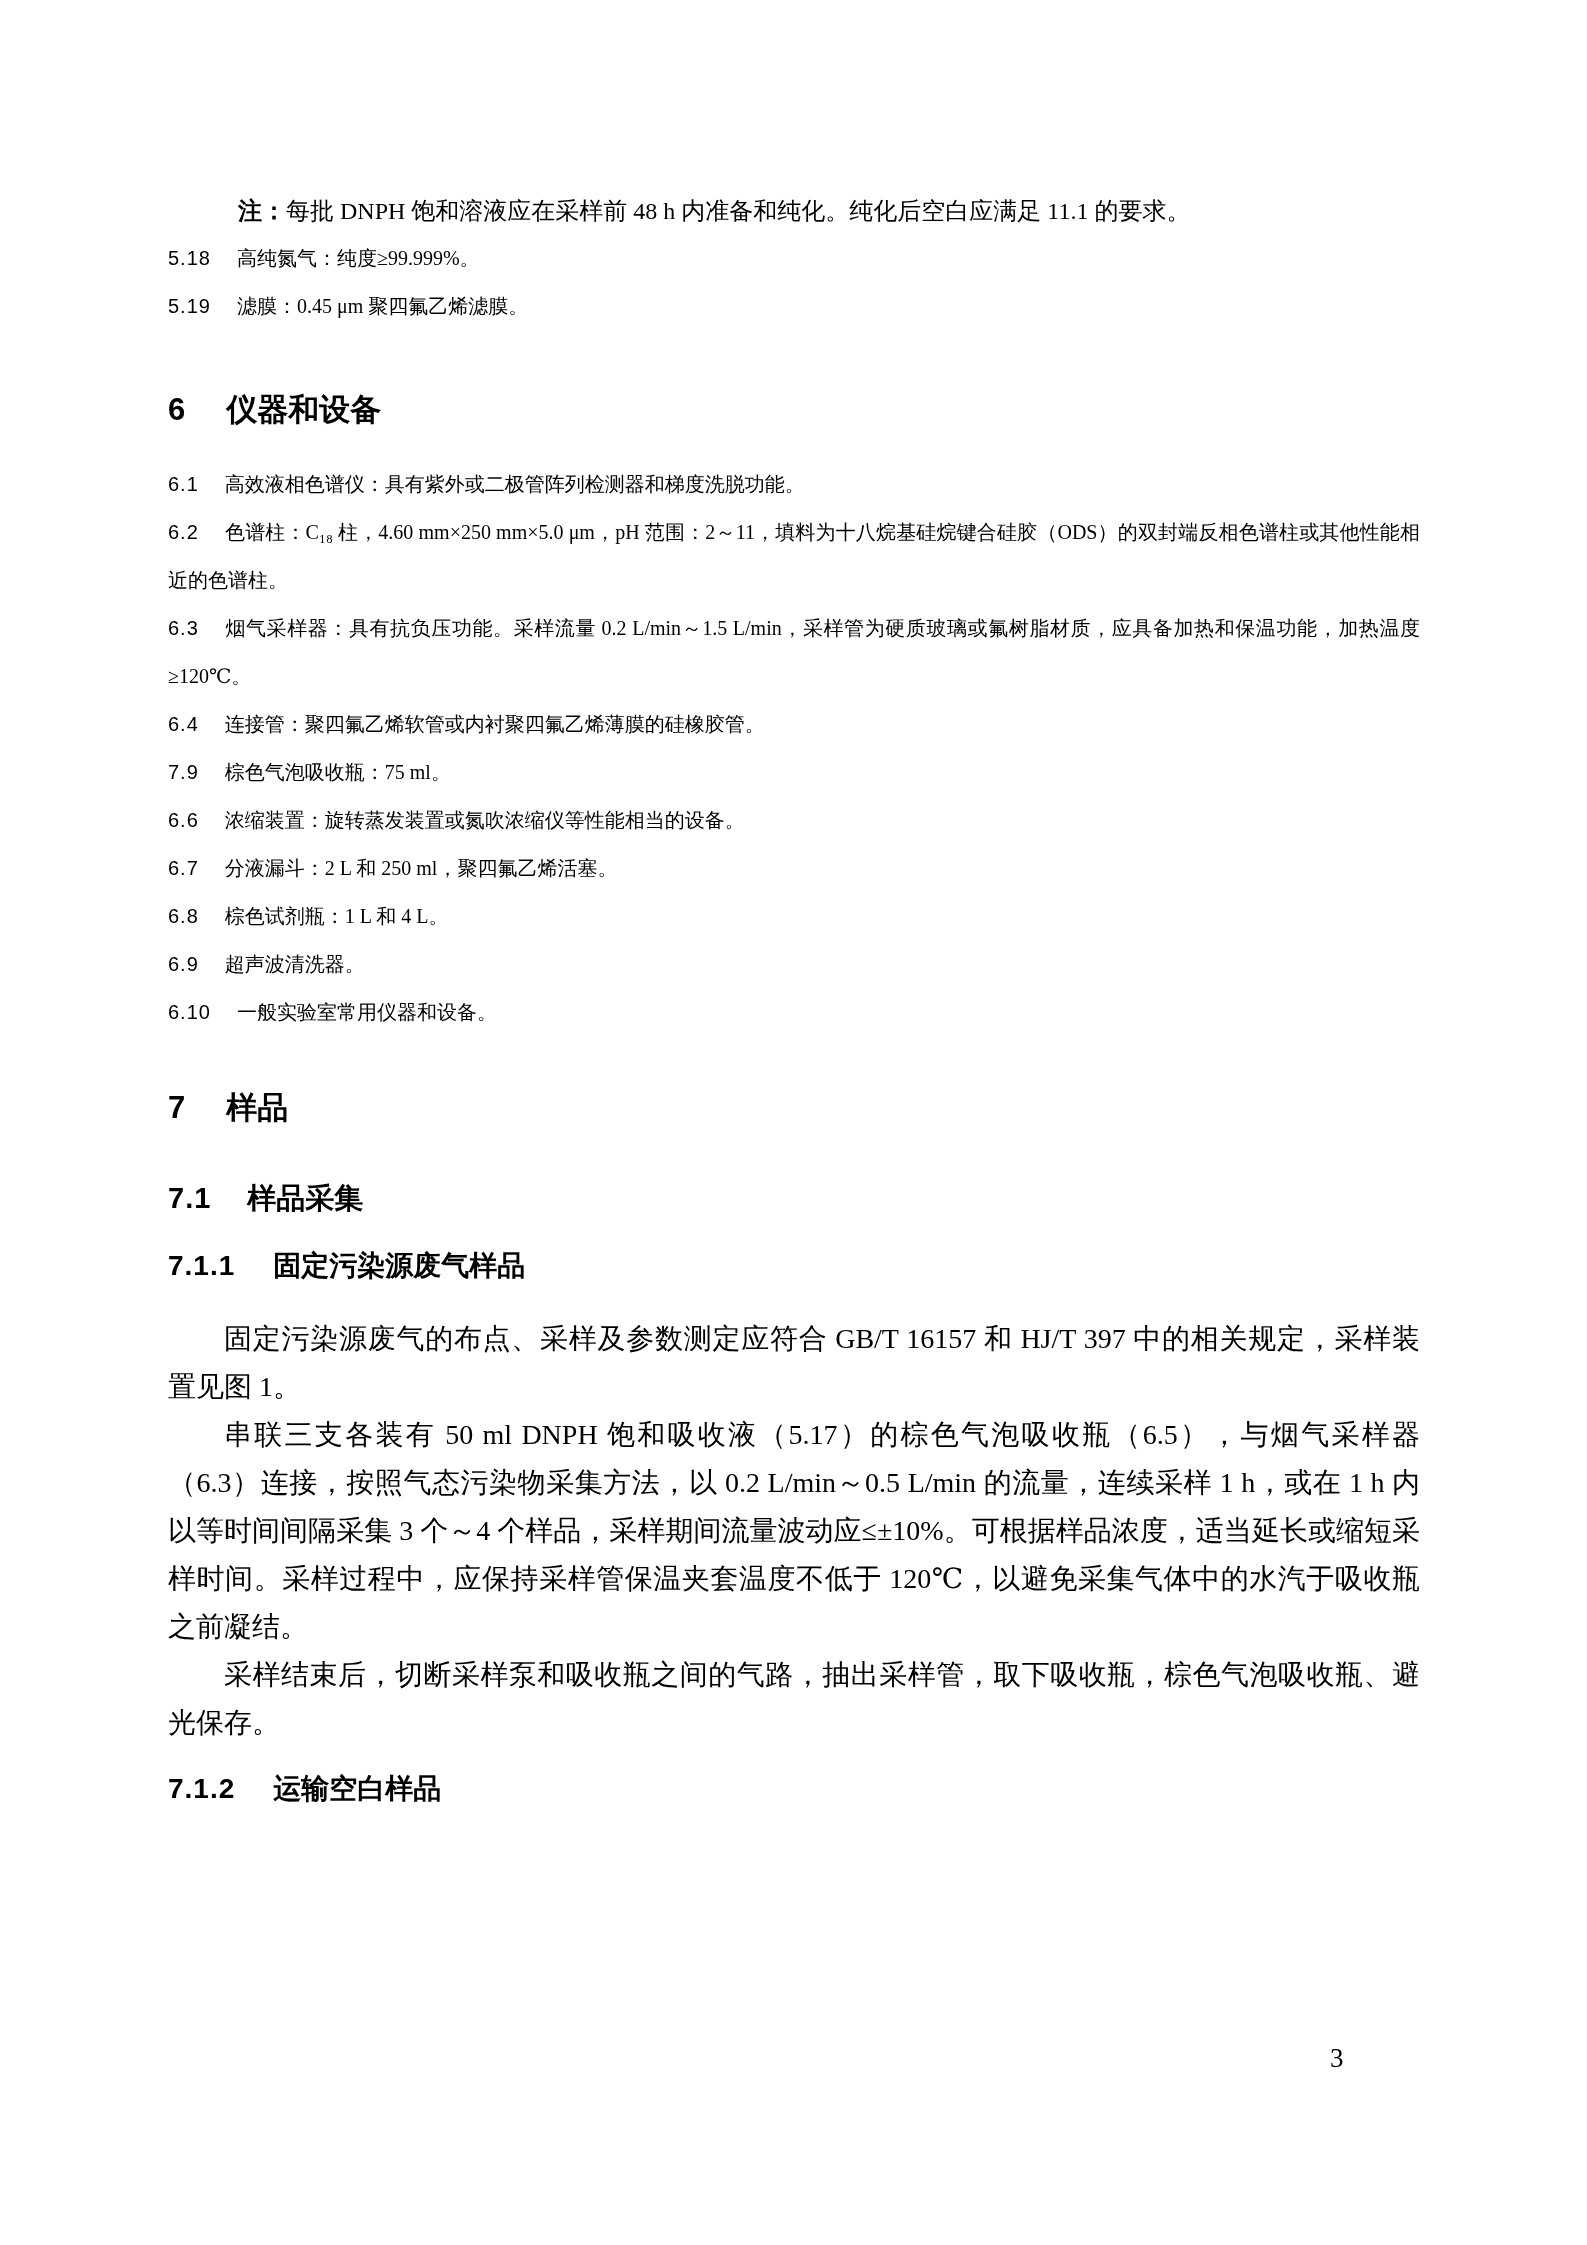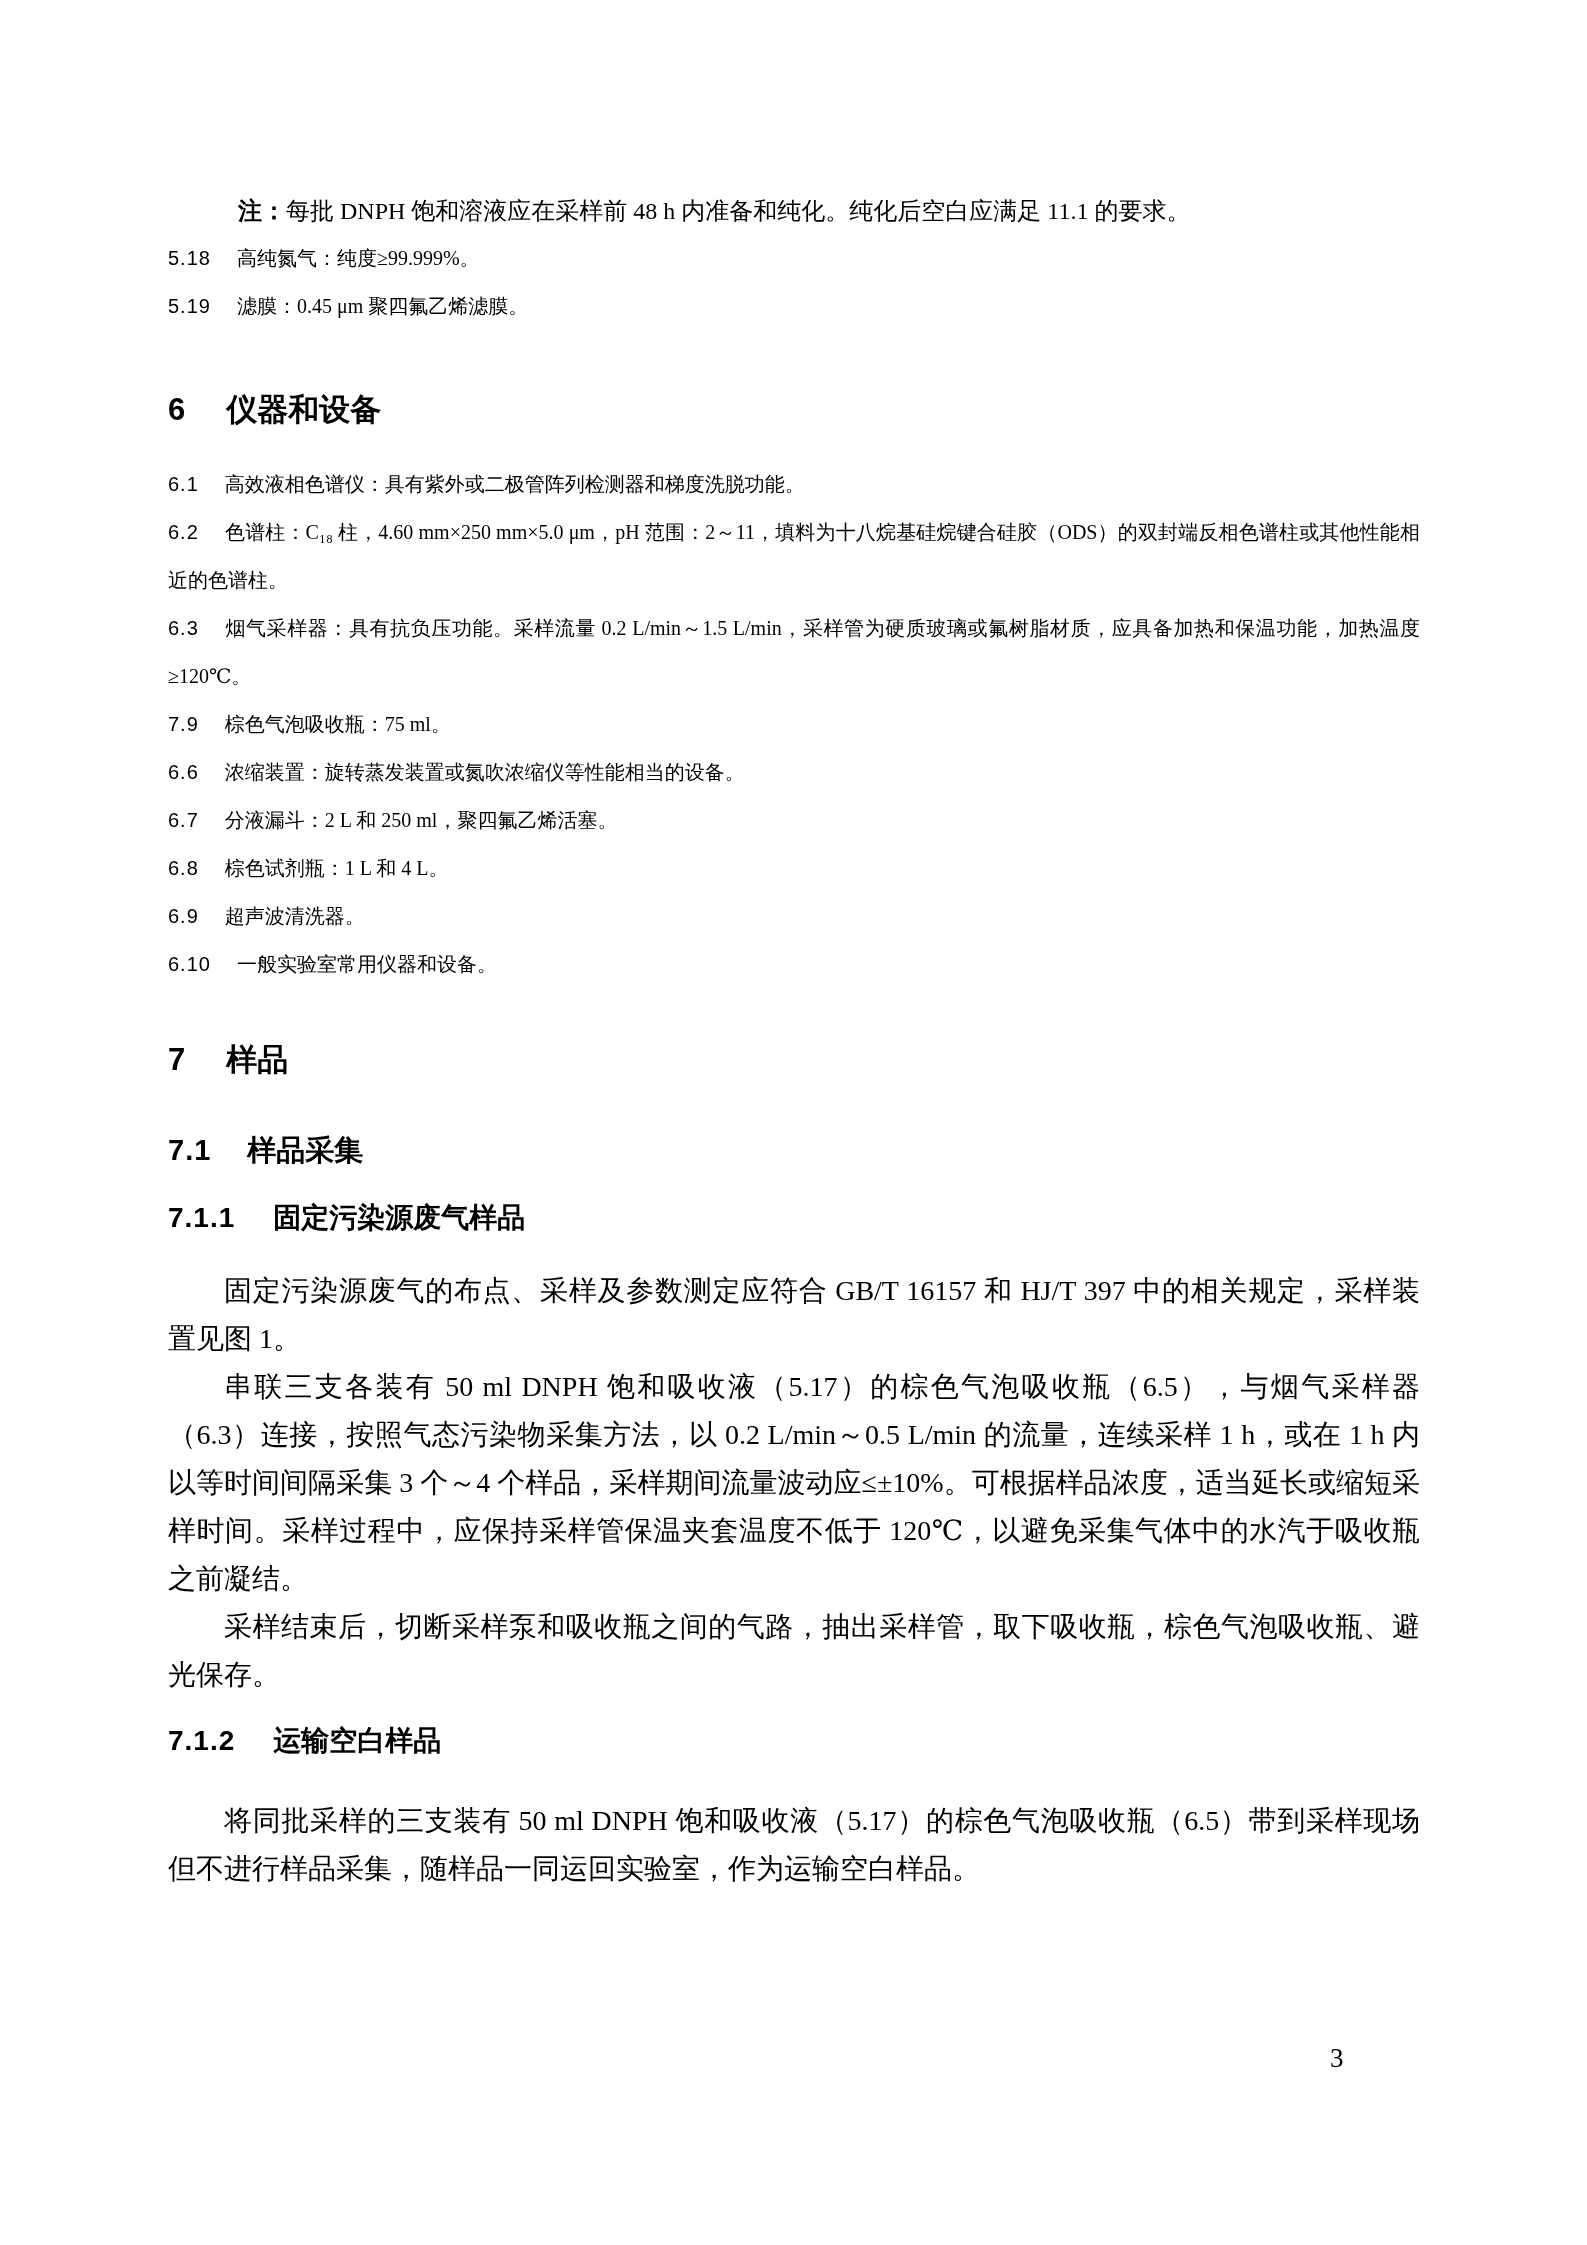--- a/index.html
+++ b/index.html
@@ -94,37 +94,37 @@
     <p class="note"><span class="note-label">注：</span><span>每批 DNPH 饱和溶液应在采样前 48 h 内准备和纯化。纯化后空白应满足 11.1 的要求。</span></p>
 
     <p class="clause"><span class="cnum">5.18</span><span>高纯氮气：纯度≥99.999%。</span></p>
     <p class="clause"><span class="cnum">5.19</span><span>滤膜：0.45 μm 聚四氟乙烯滤膜。</span></p>
 
     <h2 class="h1"><span class="hnum">6</span><span>仪器和设备</span></h2>
 
     <p class="clause"><span class="cnum">6.1</span><span>高效液相色谱仪：具有紫外或二极管阵列检测器和梯度洗脱功能。</span></p>
     <p class="clause"><span class="cnum">6.2</span><span>色谱柱：C₁₈ 柱，4.60 mm×250 mm×5.0 μm，pH 范围：2～11，填料为十八烷基硅烷键合硅胶（ODS）的双封端反相色谱柱或其他性能相近的色谱柱。</span></p>
     <p class="clause"><span class="cnum">6.3</span><span>烟气采样器：具有抗负压功能。采样流量 0.2 L/min～1.5 L/min，采样管为硬质玻璃或氟树脂材质，应具备加热和保温功能，加热温度≥120℃。</span></p>
+    <p class="clause"><span class="cnum">6.4</span><span>连接管：聚四氟乙烯软管或内衬聚四氟乙烯薄膜的硅橡胶管。</span></p>
     <p class="clause"><span class="cnum">7.9</span><span>棕色气泡吸收瓶：75 ml。</span></p>
     <p class="clause"><span class="cnum">6.6</span><span>浓缩装置：旋转蒸发装置或氮吹浓缩仪等性能相当的设备。</span></p>
     <p class="clause"><span class="cnum">6.7</span><span>分液漏斗：2 L 和 250 ml，聚四氟乙烯活塞。</span></p>
     <p class="clause"><span class="cnum">6.8</span><span>棕色试剂瓶：1 L 和 4 L。</span></p>
     <p class="clause"><span class="cnum">6.9</span><span>超声波清洗器。</span></p>
     <p class="clause"><span class="cnum">6.10</span><span>一般实验室常用仪器和设备。</span></p>
 
     <h2 class="h1 sec7"><span class="hnum">7</span><span>样品</span></h2>
 
     <h3 class="h2"><span class="hnum">7.1</span><span>样品采集</span></h3>
 
     <h4 class="h3"><span class="hnum">7.1.1</span><span>固定污染源废气样品</span></h4>
 
     <p class="para">固定污染源废气的布点、采样及参数测定应符合 GB/T 16157 和 HJ/T 397 中的相关规定，采样装置见图 1。</p>
     <p class="para">串联三支各装有 50 ml DNPH 饱和吸收液（5.17）的棕色气泡吸收瓶（6.5），与烟气采样器（6.3）连接，按照气态污染物采集方法，以 0.2 L/min～0.5 L/min 的流量，连续采样 1 h，或在 1 h 内以等时间间隔采集 3 个～4 个样品，采样期间流量波动应≤±10%。可根据样品浓度，适当延长或缩短采样时间。采样过程中，应保持采样管保温夹套温度不低于 120℃，以避免采集气体中的水汽于吸收瓶之前凝结。</p>
     <p class="para">采样结束后，切断采样泵和吸收瓶之间的气路，抽出采样管，取下吸收瓶，棕色气泡吸收瓶、避光保存。</p>
 
     <h4 class="h3 blank"><span class="hnum">7.1.2</span><span>运输空白样品</span></h4>
 
-    <p class="para">将同批采样的三支装有 50 ml DNPH 饱和吸收液（5.17）的棕色气泡吸收瓶（6.5）带到采样现场但不进行样品采集，随样品一同运回实验室，作为运输空白样品。</p>
 
   </div>
 
   <div class="pagenum">3</div>
 </div>
 
 </body></html>

